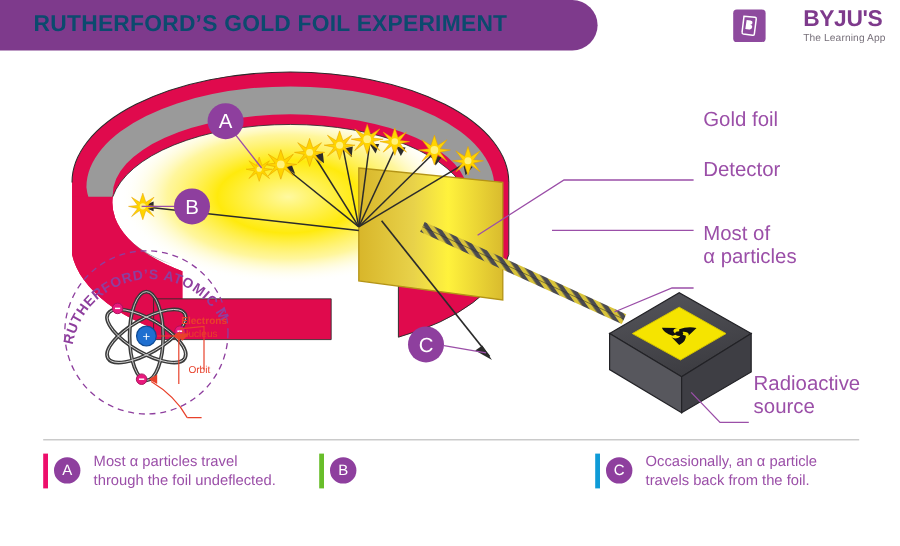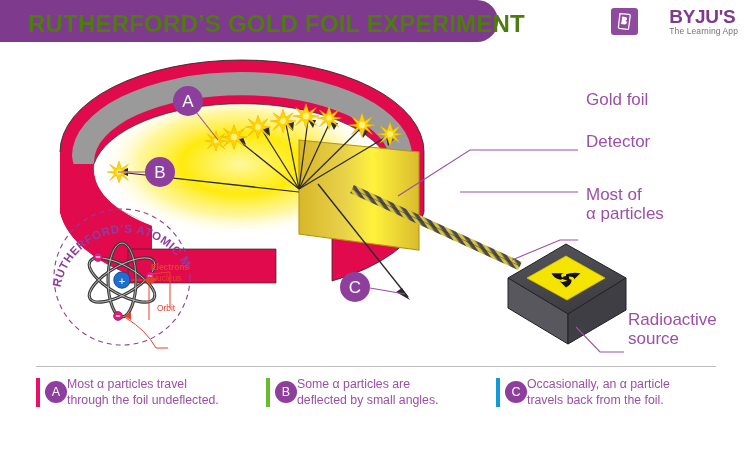--- a/index.html
+++ b/index.html
@@ -24,22 +24,22 @@
     width: 508px;
     height: 42px;
     background: #7E3A8C;
     border-top-right-radius: 21px;
     border-bottom-right-radius: 21px;
   }
   #header-title {
     position: absolute;
     left: 28px;
     top: 10px;
-    color: #4d7c0f;
-    font-size: 24px;
+    color: #0c4a6e;
+    font-size: 19px;
     font-weight: bold;
     letter-spacing: 0.2px;
     white-space: nowrap;
   }
 
   
   #brand-logo {
     position: absolute;
     right: 12px;
     top: 7px;
@@ -140,20 +140,21 @@
     color: #ffffff;
     font-size: 12.5px;
     display: flex;
     align-items: center;
     justify-content: center;
     margin-left: 5px;
     margin-top: 5px;
     flex: none;
   }
   .legend-text {
+    margin-left: 11px;
     color: #9B4FA8;
     font-size: 12.3px;
     line-height: 1.32;
     white-space: pre-line;
   }
 </style>
 </head>
 <body>
 
 <div id="header-banner"></div>
@@ -421,22 +422,20 @@
   <div class="legend-item">
     <div class="legend-bar" style="background:#ED0E6B"></div>
     <div class="legend-badge">A</div>
     <div class="legend-text">Most α particles travel
 through the foil undeflected.</div>
   </div>
 
   <div class="legend-item">
     <div class="legend-bar" style="background:#68BE2A"></div>
     <div class="legend-badge">B</div>
-    <div class="legend-text">Some α particles are
-deflected by small angles.</div>
   </div>
 
   <div class="legend-item">
     <div class="legend-bar" style="background:#0F9BD7"></div>
     <div class="legend-badge">C</div>
     <div class="legend-text">Occasionally, an α particle
 travels back from the foil.</div>
   </div>
 
 </div>

